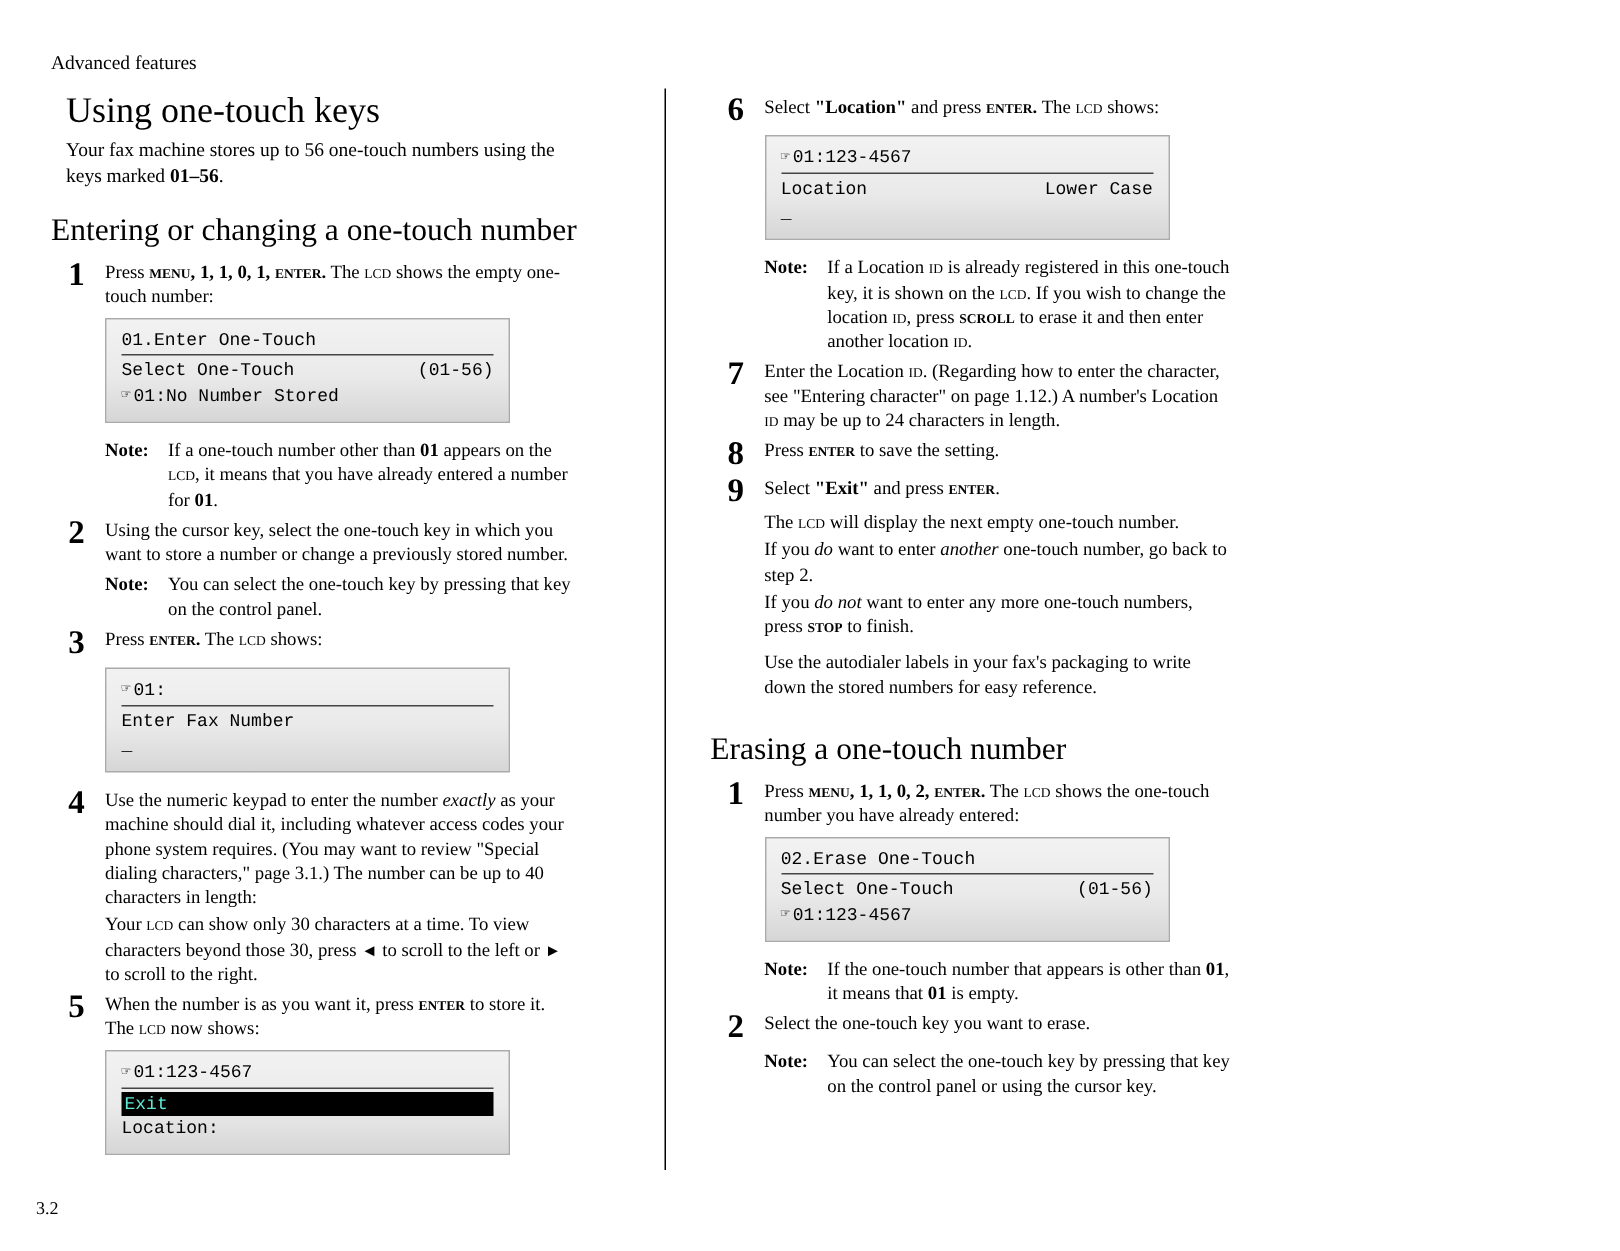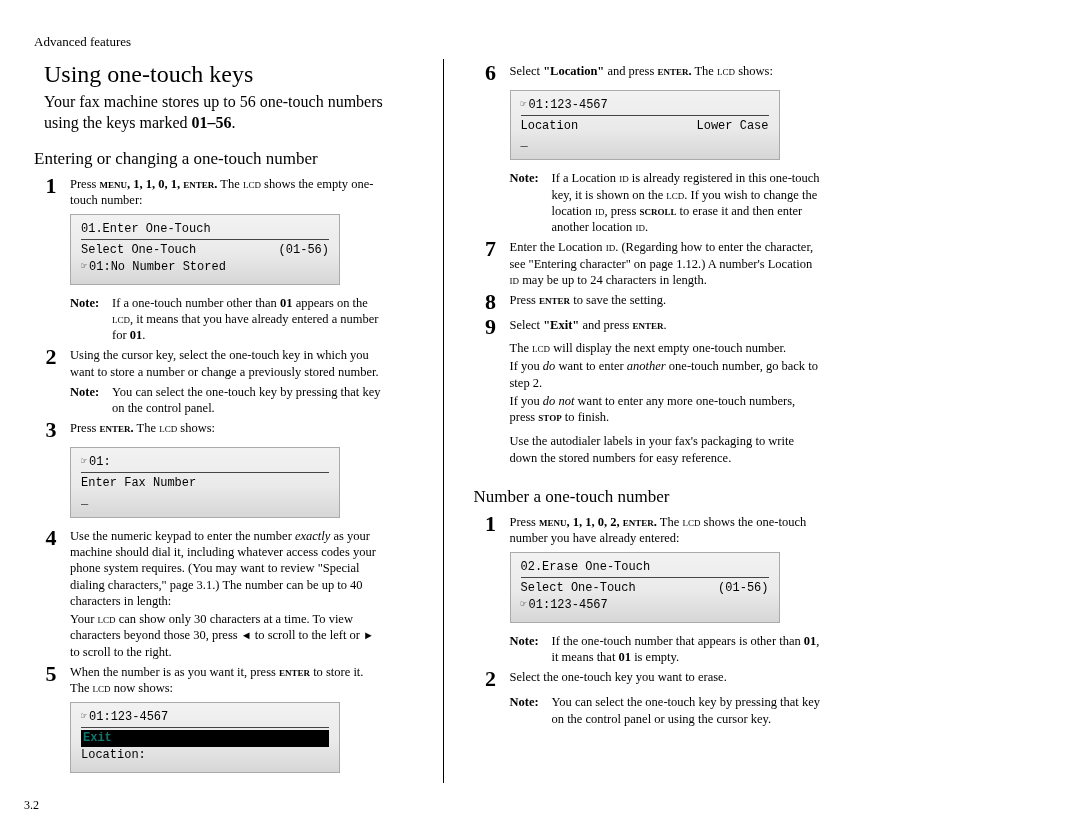--- a/index.html
+++ b/index.html
@@ -40,26 +40,26 @@
     padding-left: 30px;
   }
   h1.title {
     font-family: Georgia, serif;
     font-weight: normal;
     font-size: 24px;
     margin: 0 0 2px 10px;
   }
   .intro {
     margin: 0 0 14px 10px;
-    font-size: 16px;
+    font-size: 13px;
   }
   h2.sub {
     font-family: Georgia, serif;
     font-weight: normal;
-    font-size: 17px;
+    font-size: 21px;
     margin: 14px 0 6px 0;
   }
   .step {
     display: flex;
     align-items: flex-start;
     margin: 4px 0 2px 4px;
   }
   .step .num {
     font-family: "Bodoni MT", "Didot", Georgia, serif;
     font-size: 22px;
@@ -112,26 +112,25 @@
     white-space: pre;
   }
   .lcd-row.wide span:first-child { flex: 1 1 auto; }
   .lcd-hr {
     border: none;
     border-top: 1px solid #444;
     margin: 1px 0 2px 0;
   }
   .lcd-inv {
     background: #000;
-    color: #0f766e;
+    color: #5eead4;
     display: inline-block;
     padding: 0 2px;
     width: 100%;
     box-sizing: border-box;
-    font-weight: bold;
   }
   .hand {
     font-size: 10px;
     vertical-align: 1px;
     margin-right: 2px;
   }
   .pagenum {
     position: absolute;
     left: 24px;
     bottom: 20px;
@@ -268,21 +267,21 @@
         <span>The </span><span class="sc">lcd</span><span> will display the next empty one-touch number.</span>
       </div>
       <div class="extra">
         <span>If you </span><span class="i">do</span><span> want to enter </span><span class="i">another</span><span> one-touch number, go back to step 2.</span>
       </div>
       <div class="extra">
         <span>If you </span><span class="i">do not</span><span> want to enter any more one-touch numbers, press </span><span class="b sc">stop</span><span> to finish.</span>
       </div>
       <div class="extra" style="margin-top:8px;">Use the autodialer labels in your fax's packaging to write down the stored numbers for easy reference.</div>
 
-      <h2 class="sub" style="margin-top:20px;">Number a one-touch number</h2>
+      <h2 class="sub" style="margin-top:20px;">Erasing a one-touch number</h2>
 
       <div class="step">
         <div class="num">1</div>
         <div class="body">
           <span>Press </span><span class="b sc">menu, 1, 1, 0, 2, enter.</span><span> The </span><span class="sc">lcd</span><span> shows the one-touch number you have already entered:</span>
         </div>
       </div>
       <div class="lcd">
         <div class="lcd-row"><span>02.Erase One-Touch</span></div>
         <hr class="lcd-hr">

